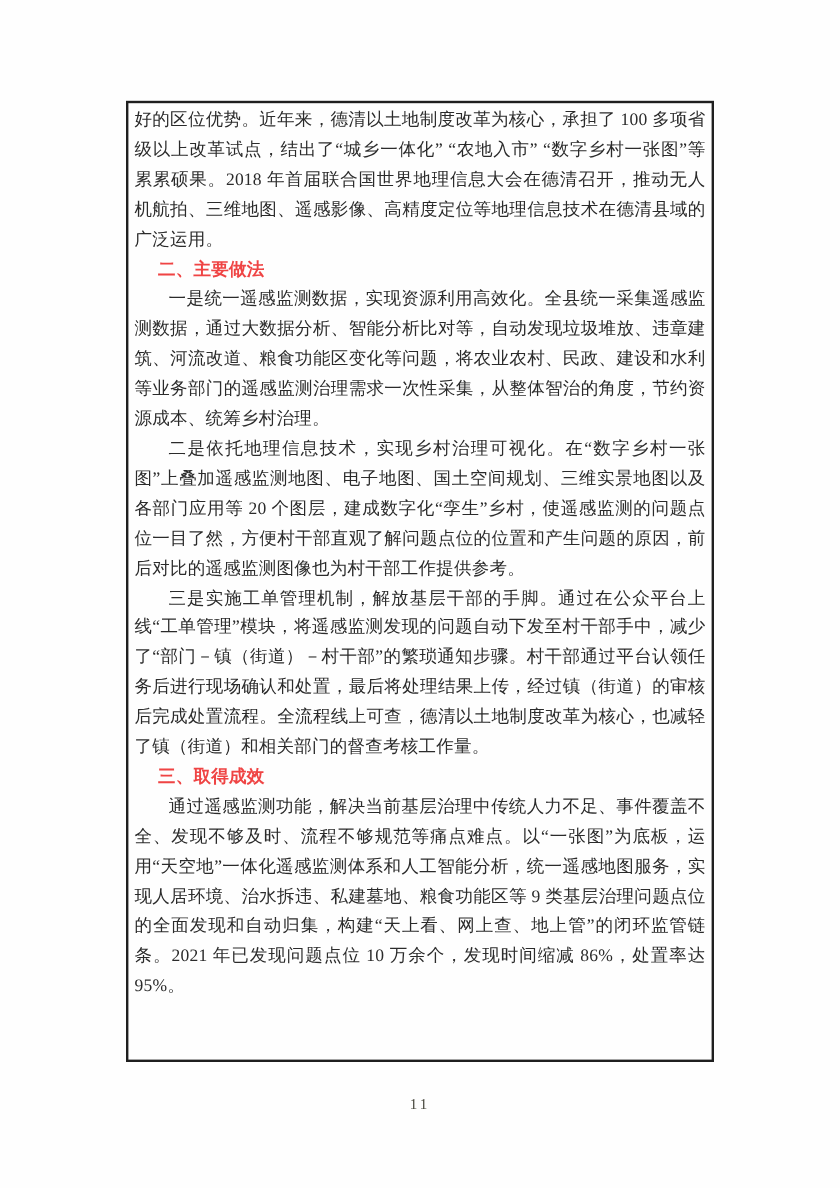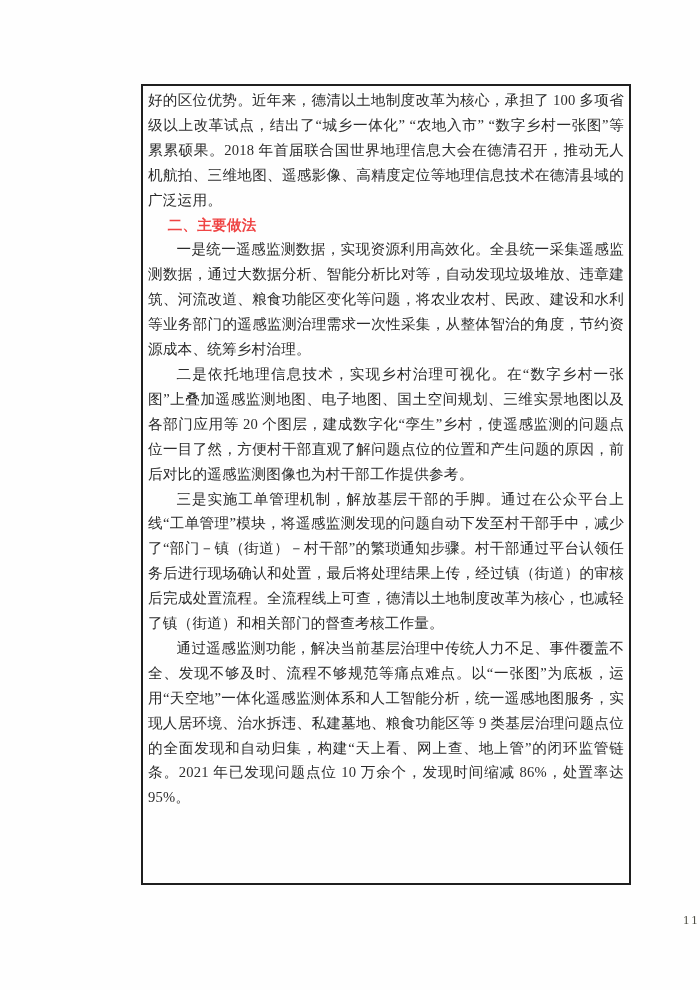--- a/index.html
+++ b/index.html
@@ -15,49 +15,49 @@
     overflow: hidden;
   }
   .text-frame {
     position: absolute;
     left: 105px; top: 84px;
     width: 490px; height: 801px;
     border: 2px solid #1f1f1f;
     padding: 2px 5px 0 5px;
     overflow: hidden;
     background: #fefefe;
-    margin-left: 36px;
   }
   .para {
     font-size: 14.6px;
     line-height: 24.9px;
     text-align: justify;
     text-justify: inter-ideograph;
     color: #2b2b2b;
     letter-spacing: 0.2px;
   }
   .para.body { text-indent: 1.95em; }
   .para.no-indent { text-indent: 0; }
   .para.heading { font-weight: bold; text-indent: 1.35em; color: #ef4444; }
   .page-number {
     position: absolute;
     left: 0; top: 913px;
     width: 100%;
-    text-align: right;
+    text-align: center;
     font-size: 12.5px;
     letter-spacing: 2.5px;
     color: #4a4a40;
   }
 </style>
 </head>
 <body>
 
 <div class="page">
   <div class="text-frame">
     <p class="para body no-indent">好的区位优势。近年来，德清以土地制度改革为核心，承担了 100 多项省级以上改革试点，结出了“城乡一体化” “农地入市” “数字乡村一张图”等累累硕果。2018 年首届联合国世界地理信息大会在德清召开，推动无人机航拍、三维地图、遥感影像、高精度定位等地理信息技术在德清县域的广泛运用。</p>
     <p class="para heading">二、主要做法</p>
     <p class="para body">一是统一遥感监测数据，实现资源利用高效化。全县统一采集遥感监测数据，通过大数据分析、智能分析比对等，自动发现垃圾堆放、违章建筑、河流改道、粮食功能区变化等问题，将农业农村、民政、建设和水利等业务部门的遥感监测治理需求一次性采集，从整体智治的角度，节约资源成本、统筹乡村治理。</p>
     <p class="para body">二是依托地理信息技术，实现乡村治理可视化。在“数字乡村一张图”上叠加遥感监测地图、电子地图、国土空间规划、三维实景地图以及各部门应用等 20 个图层，建成数字化“孪生”乡村，使遥感监测的问题点位一目了然，方便村干部直观了解问题点位的位置和产生问题的原因，前后对比的遥感监测图像也为村干部工作提供参考。</p>
     <p class="para body">三是实施工单管理机制，解放基层干部的手脚。通过在公众平台上线“工单管理”模块，将遥感监测发现的问题自动下发至村干部手中，减少了“部门－镇（街道）－村干部”的繁琐通知步骤。村干部通过平台认领任务后进行现场确认和处置，最后将处理结果上传，经过镇（街道）的审核后完成处置流程。全流程线上可查，德清以土地制度改革为核心，也减轻了镇（街道）和相关部门的督查考核工作量。</p>
+    <p class="para heading">三、取得成效</p>
     <p class="para body">通过遥感监测功能，解决当前基层治理中传统人力不足、事件覆盖不全、发现不够及时、流程不够规范等痛点难点。以“一张图”为底板，运用“天空地”一体化遥感监测体系和人工智能分析，统一遥感地图服务，实现人居环境、治水拆违、私建墓地、粮食功能区等 9 类基层治理问题点位的全面发现和自动归集，构建“天上看、网上查、地上管”的闭环监管链条。2021 年已发现问题点位 10 万余个，发现时间缩减 86%，处置率达 95%。</p>
   </div>
   <div class="page-number">11</div>
 </div>
 
 </body></html>

